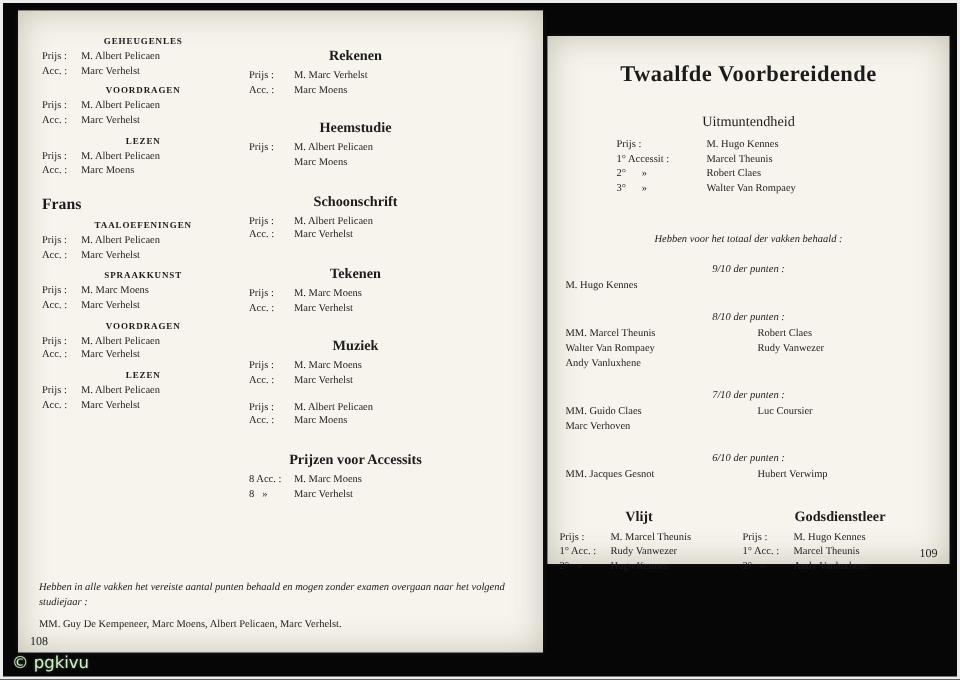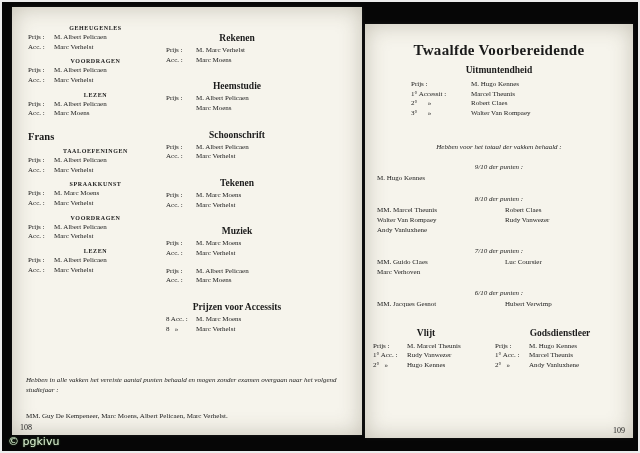--- a/index.html
+++ b/index.html
@@ -1,42 +1,42 @@
 <!DOCTYPE html>
 <html><head>
 <meta charset="utf-8">
 <style>
   html,body{margin:0;padding:0;background:#000;}
   #screen{position:relative;width:640px;height:453px;background:#060606;border:2px solid #ececec;
           box-sizing:border-box;font-family:"Liberation Serif",serif;color:#1b1b1b;overflow:hidden;}
   .page{position:absolute;background:#f6f4ec;box-shadow:inset 0 0 22px rgba(70,60,35,.28), 0 0 4px rgba(255,255,255,.08);}
   #page-l{left:10px;top:5px;width:350px;height:428px;}
-  #page-r{left:363px;top:22px;width:268px;height:414px;}
+  #page-r{left:363px;top:22px;width:268px;height:352px;}
 
   
   #l-col1{position:absolute;left:16px;top:12px;width:135px;}
   #l-col2{position:absolute;left:140px;top:10px;width:170px;}
   .sub{font-size:6px;font-weight:700;letter-spacing:.6px;text-align:center;margin:6px 0 2px;}
   .bighead{font-size:10.5px;font-weight:700;text-align:left;margin:12px 0 0;}
   .head2{font-size:9.5px;font-weight:700;text-align:center;margin:16px 0 3px;}
   .row{display:flex;font-size:7px;line-height:1.38;}
   .lbl{white-space:pre;}
   .blk1{margin-bottom:4px;}
   .blk1 .lbl{width:26px;}
   .blk2{margin-bottom:8px;}
   .blk2 .row{padding-left:14px;}
   .blk2 .lbl{width:30px;}
-  .foot{position:absolute;left:14px;right:14px;bottom:39px;font-style:italic;font-size:7px;line-height:1.4;}
+  .foot{position:absolute;left:14px;right:14px;bottom:28px;font-style:italic;font-size:7px;line-height:1.4;}
   .footnames{position:absolute;left:14px;right:12px;bottom:15px;font-size:7px;}
   .pagenum-l{position:absolute;left:8px;bottom:3px;font-size:8px;text-align:center;}
   .pagenum-r{position:absolute;right:8px;bottom:3px;font-size:8px;}
 
   
   .title{font-size:15px;font-weight:700;text-align:center;margin:18px 4px 0;letter-spacing:.3px;}
-  .uhead{font-size:9.5px;font-weight:700;text-align:center;margin:6px 0 5px;}
+  .uhead{font-size:9.5px;font-weight:400;text-align:center;margin:18px 0 5px;}
   .urows{padding-left:46px;}
   .urows .lbl{width:60px;}
   .intro{font-style:italic;font-size:7px;text-align:center;margin-top:24px;}
   .fraction{font-style:italic;font-size:7px;text-align:center;margin-top:12px;}
   .grp-names{display:flex;font-size:7px;line-height:1.45;padding-left:12px;margin-top:2px;}
   .grp-left{width:128px;white-space:pre-line;}
   .grp-right{white-space:pre-line;}
   .two-col{display:flex;margin-top:18px;}
   .vcol{width:122px;}
   .gcol{width:146px;}

